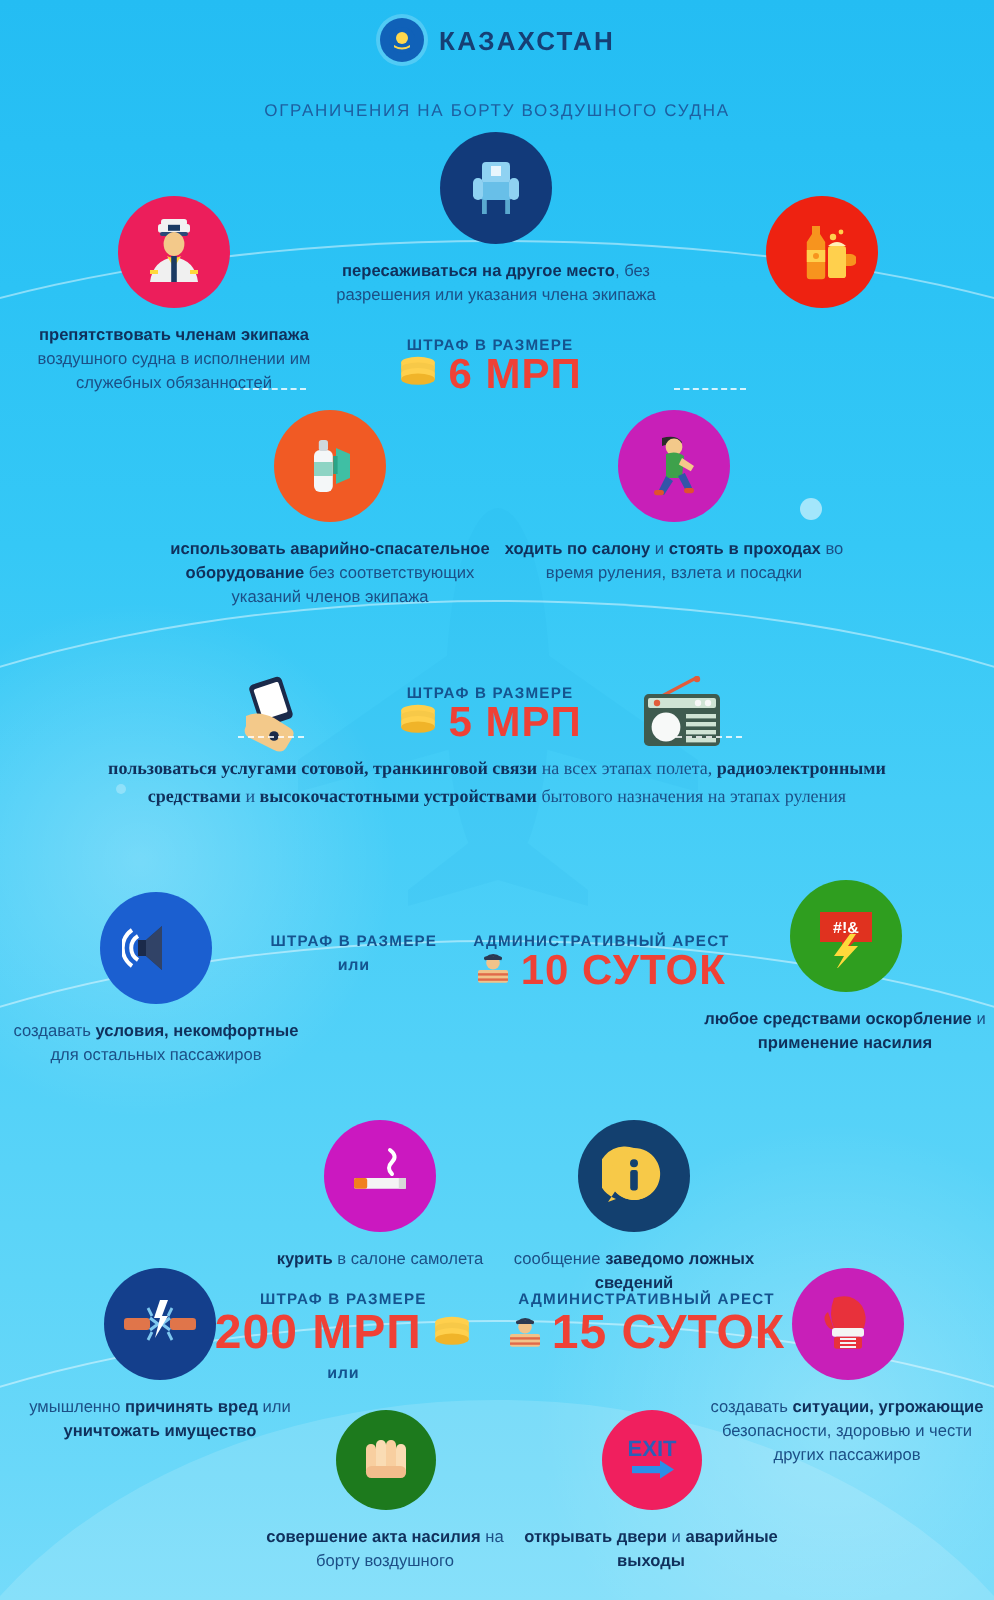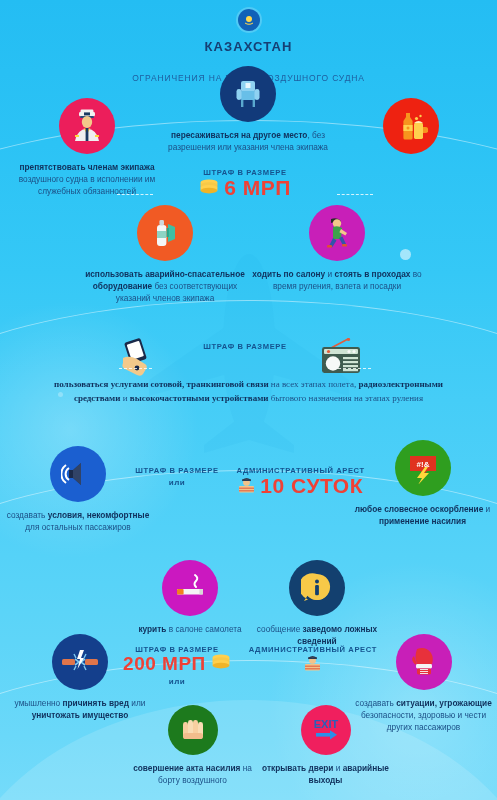--- a/index.html
+++ b/index.html
@@ -84,21 +84,20 @@
   .header {
     position: relative;
     padding-top: 9px;
     text-align: center;
   }
   .brand {
     display: flex;
     align-items: center;
     justify-content: center;
     gap: 8px;
-    flex-direction: column;
   }
   .brand-mark {
     width: 22px; height: 22px;
     border-radius: 50%;
     background: #1061b8;
     display: flex; align-items: center; justify-content: center;
     box-shadow: 0 0 0 2px rgba(255,255,255,.20);
   }
   .brand-name {
     font-size: 13px;
@@ -148,21 +147,21 @@
     align-items: center;
     justify-content: center;
     gap: 5px;
     font-size: 21px;
     font-weight: bold;
     color: #ef4136;
     letter-spacing: .5px;
     line-height: 1.05;
     white-space: nowrap;
   }
-  .pen-value.small { font-size: 19px; }
+  .pen-value.small { font-size: 24px; }
 
   .pen-split {
     display: flex;
     align-items: flex-start;
     justify-content: center;
     gap: 0;
   }
   .pen-col { padding: 0 9px; }
   .pen-divider {
     width: 1px;
@@ -354,20 +353,34 @@
       <rect x="25" y="23" width="15" height="2.2" fill="#cfe3d4"></rect>
       <rect x="25" y="27" width="15" height="2.2" fill="#cfe3d4"></rect>
       <rect x="25" y="31" width="15" height="2.2" fill="#cfe3d4"></rect>
     </svg>
   </div>
 
   <div class="penalty" style="left:155px; top:342px; width:180px;">
     <div class="dashline" style="left:-36px; width:33px; top:26px;"></div>
     <div class="dashline" style="right:-36px; width:33px; top:26px;"></div>
     <div class="pen-label">ШТРАФ В РАЗМЕРЕ</div>
+    <div class="pen-value">
+      <span class="coins">
+        <svg width="20" height="16" viewBox="0 0 20 16">
+          <ellipse cx="10" cy="3.2" rx="8.4" ry="2.8" fill="#ffd04d"></ellipse>
+          <rect x="1.6" y="3.2" width="16.8" height="2.8" fill="#ffd04d"></rect>
+          <ellipse cx="10" cy="6" rx="8.4" ry="2.8" fill="#f7c948"></ellipse>
+          <rect x="1.6" y="6" width="16.8" height="2.8" fill="#f7c948"></rect>
+          <ellipse cx="10" cy="8.8" rx="8.4" ry="2.8" fill="#ffd04d"></ellipse>
+          <rect x="1.6" y="8.8" width="16.8" height="2.8" fill="#ffd04d"></rect>
+          <ellipse cx="10" cy="11.6" rx="8.4" ry="2.8" fill="#f0b429"></ellipse>
+        </svg>
+      </span>
+      <span>5 МРП</span>
+    </div>
   </div>
 
   <div class="item" style="left:40px; top:378px; width:417px;">
     <div class="caption" style="font-size:9px; line-height:13.5px;font-family:Liberation Serif, serif;"><b>пользоваться услугами сотовой, транкинговой связи</b> на всех этапах полета, <b>радиоэлектронными средствами</b> и <b>высокочастотными устройствами</b> бытового назначения на этапах руления</div>
   </div>
 
   <div class="item" style="left:4px; top:446px; width:148px;">
     <div class="badge" style="background:#1b5fd0;">
       <svg width="34" height="30" viewBox="0 0 34 30">
         <path d="M20 4 L12 11 h-4 v8 h4 l8 7 Z" fill="#1b2a4a"></path>
@@ -407,21 +420,21 @@
   </div>
 
   <div class="item" style="left:350px; top:440px; width:145px;">
     <div class="badge" style="background:#2f9e1f;">
       <svg width="34" height="32" viewBox="0 0 34 32">
         <path d="M4 4 h26 v15 h-9 l-6 6 v-6 h-11 Z" fill="#e0321f"></path>
         <text x="17" y="14.5" font-size="8" font-weight="bold" fill="#ffffff" text-anchor="middle" font-family="'Liberation Sans', sans-serif">#!&amp;</text>
         <path d="M19 15 l-8 11 h5 l-4 7 11-12 h-5 l4-6 Z" fill="#ffd93b"></path>
       </svg>
     </div>
-    <div class="caption"><b>любое словесное оскорбление</b> и <b>применение насилия</b></div>
+    <div class="caption"><b>любое средствами оскорбление</b> и <b>применение насилия</b></div>
   </div>
 
   <div class="item" style="left:252px; top:560px; width:130px;">
     <div class="badge" style="background:#13406f;">
       <svg width="32" height="32" viewBox="0 0 32 32">
         <path d="M16 2 a13 13 0 1 1 -9.5 21.8 L3 29 l4-1.5 A13 13 0 0 1 16 2 Z" fill="#f7c948"></path>
         <circle cx="16" cy="16" r="12" fill="#f7c948"></circle>
         <circle cx="16" cy="9.6" r="2" fill="#13406f"></circle>
         <rect x="14.1" y="13" width="3.8" height="10.2" rx="1.2" fill="#13406f"></rect>
       </svg>
@@ -482,20 +495,21 @@
           <span>
             <svg width="17" height="17" viewBox="0 0 17 17">
               <rect x="1" y="10" width="15" height="6.4" rx="1" fill="#f1c38a"></rect>
               <rect x="1" y="11.6" width="15" height="1.2" fill="#e06a4a"></rect>
               <rect x="1" y="14.2" width="15" height="1.2" fill="#e06a4a"></rect>
               <circle cx="8.5" cy="6.4" r="3.4" fill="#f1c38a"></circle>
               <path d="M4.6 5.2 q4-3.6 8 0 l0-1.6 q-4-3.2 -8 0 Z" fill="#2b3a52"></path>
               <rect x="4" y="3.2" width="9" height="1.8" rx="0.8" fill="#2b3a52"></rect>
             </svg>
           </span>
+          <span>15 СУТОК</span>
         </div>
       </div>
     </div>
   </div>
 
   <div class="item" style="left:352px; top:634px; width:143px;">
     <div class="badge" style="background:#c81fb8;">
       <svg width="30" height="32" viewBox="0 0 30 32">
         <path d="M8 3 q9-3 14 4 q3 5 1 11 h-15 q-3-7 0-15 Z" fill="#e8313b"></path>
         <path d="M5 10 q-3 2 -1 6 q1.6 3 4 2.6 Z" fill="#e8313b"></path>

